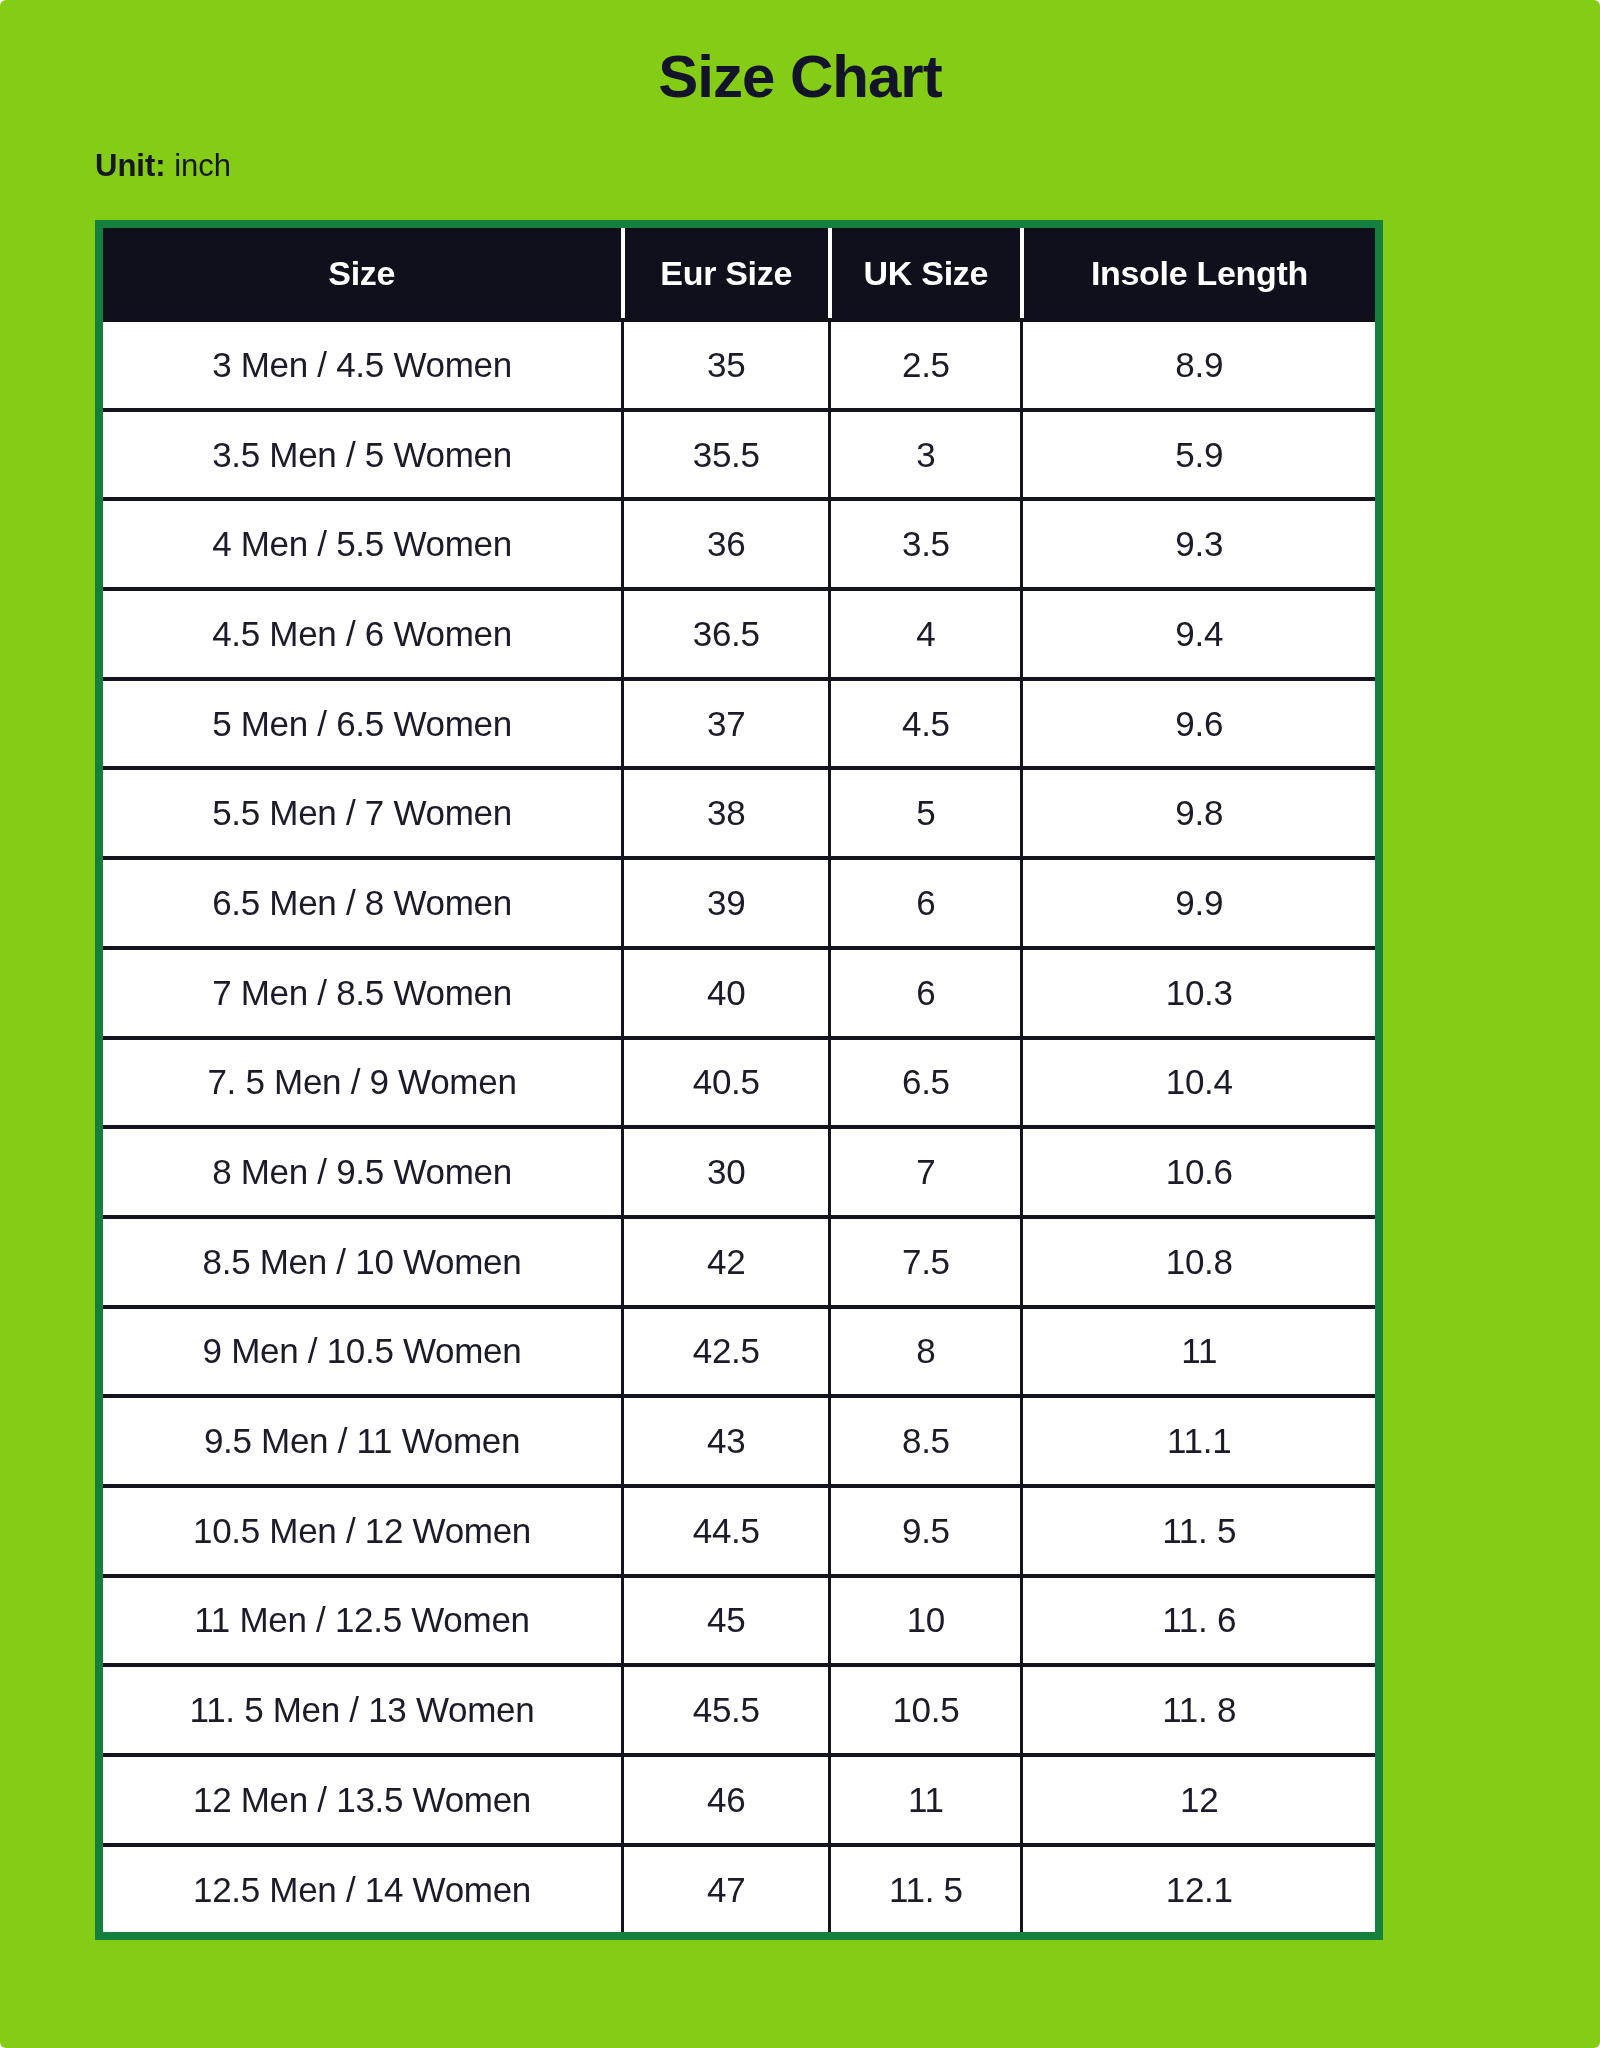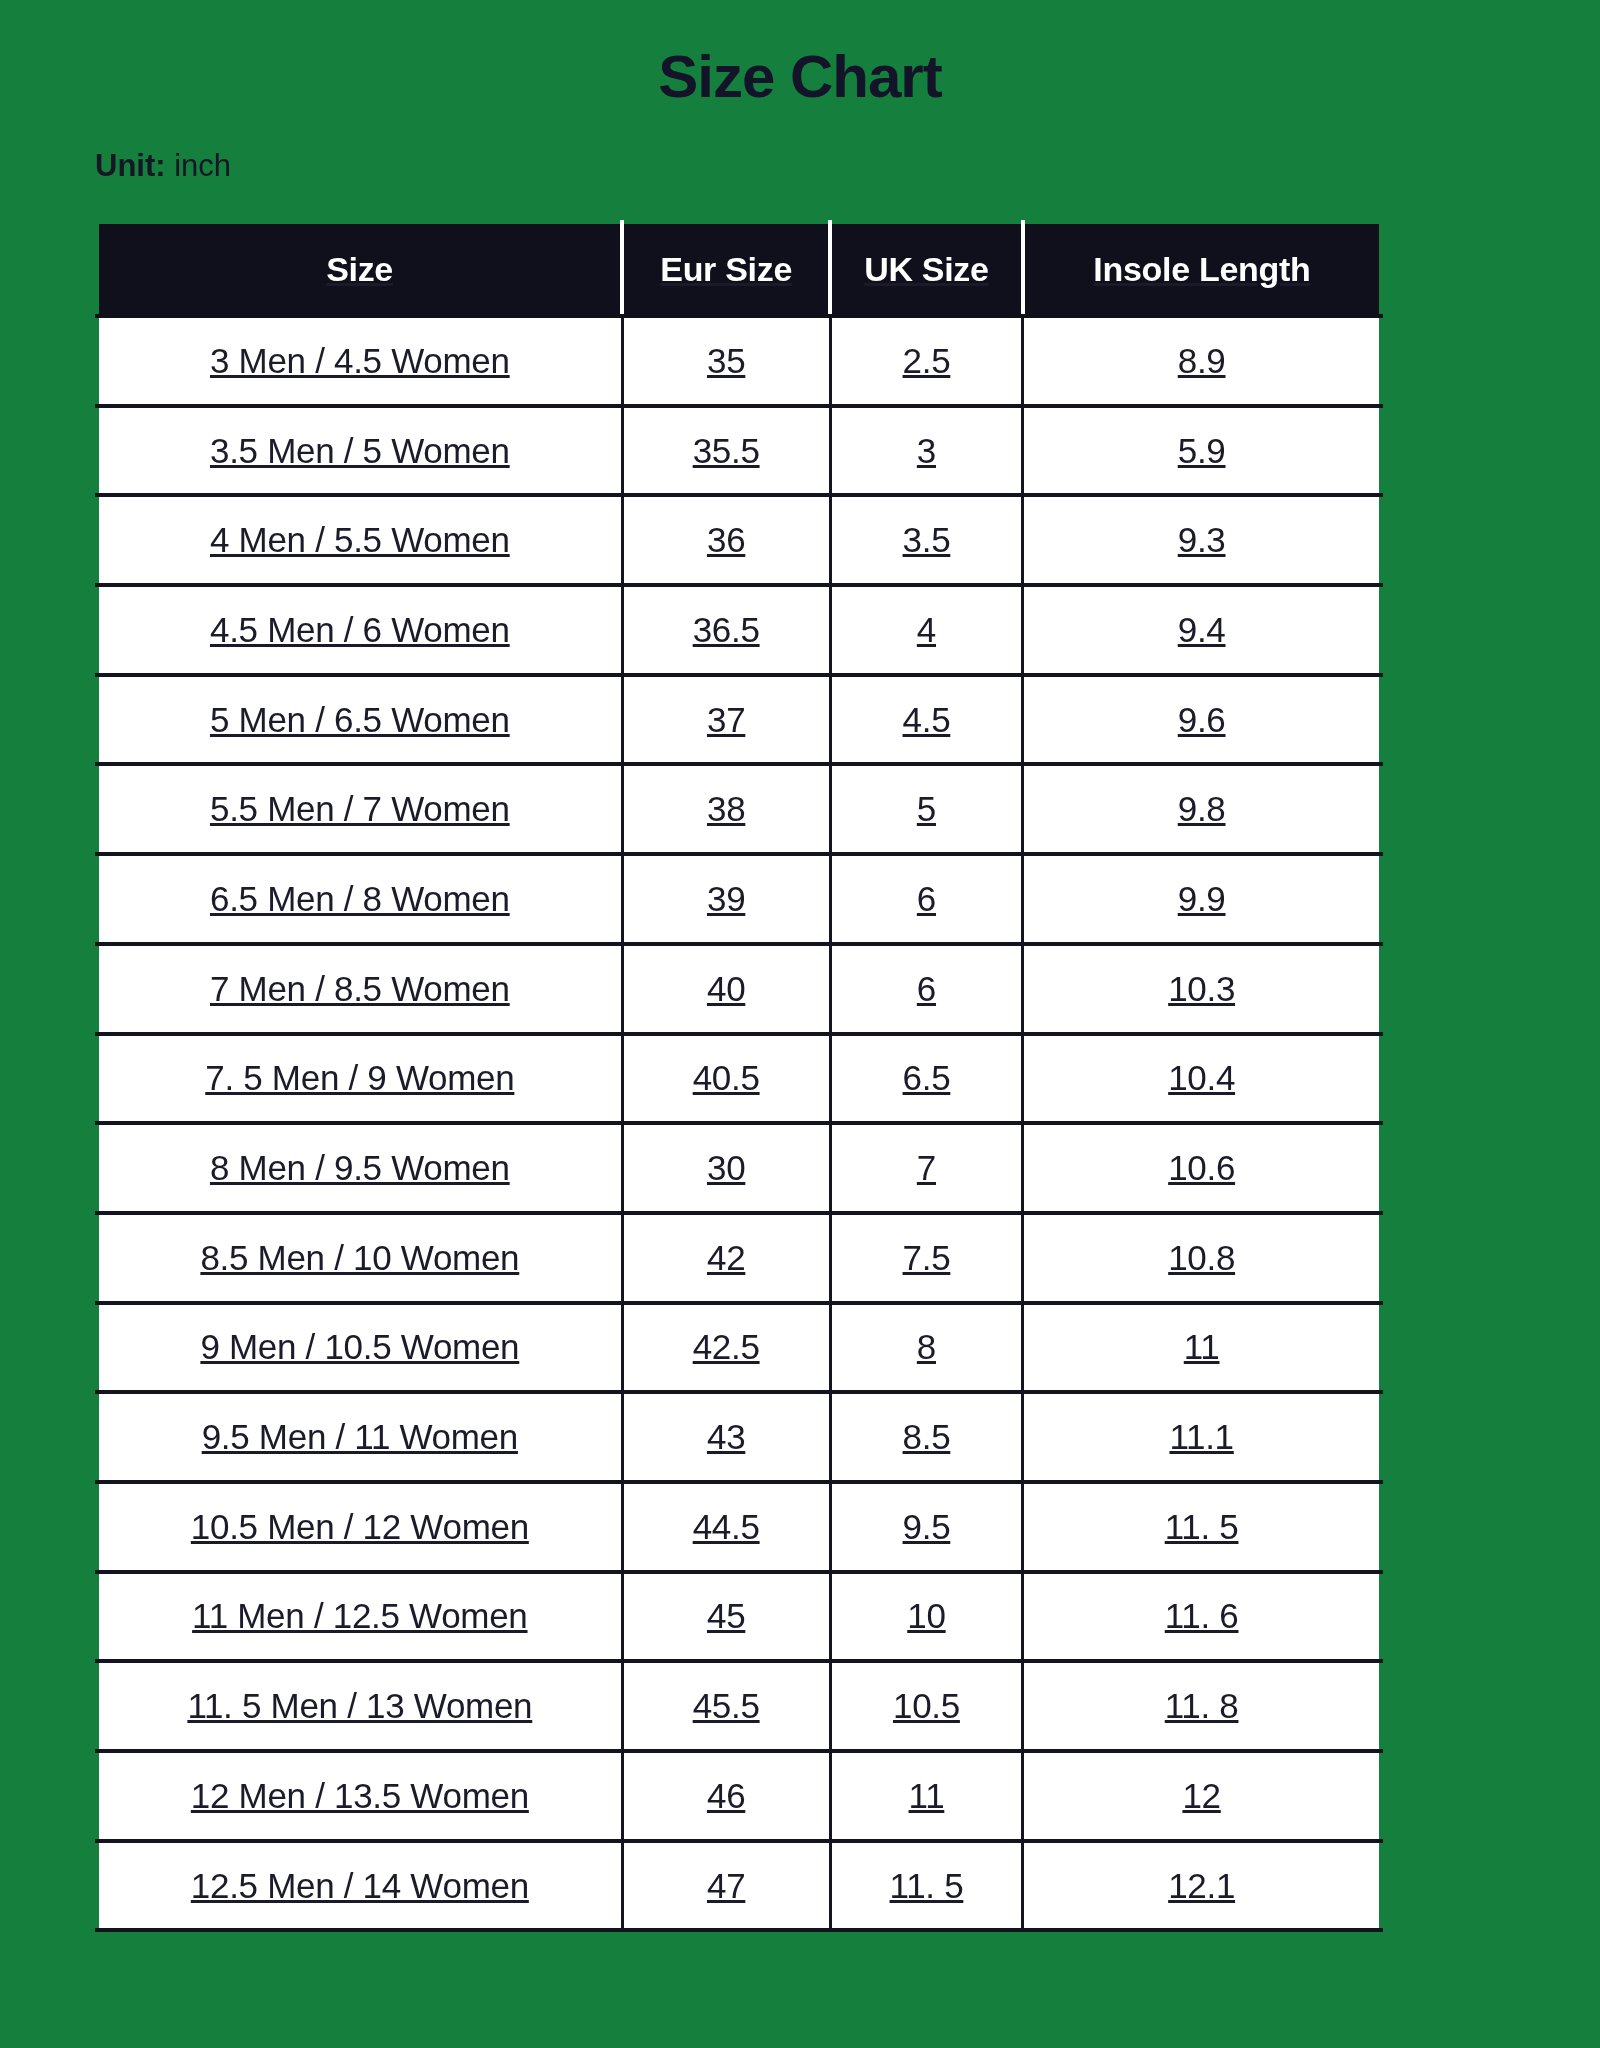--- a/index.html
+++ b/index.html
@@ -11,21 +11,22 @@
     width: 1600px;
     height: 2048px;
     overflow: hidden;
     font-family: "Liberation Sans", "DejaVu Sans", sans-serif;
     color: #1a1a28;
   }
   .page {
     position: relative;
     width: 1600px;
     height: 2048px;
-    background: #15803d;
+    background: #84cc16;
+    border-radius: 6px;
   }
   .title {
     position: absolute;
     top: 42px;
     left: 0;
     width: 1600px;
     text-align: center;
     font-size: 60px;
     font-weight: 800;
     letter-spacing: -1px;
@@ -44,22 +45,21 @@
   }
   .unit-note .unit-label { font-weight: 700; }
   .unit-note .unit-value { font-weight: 400; }
   table.size-table {
     position: absolute;
     top: 220px;
     left: 95px;
     width: 1288px;
     border-collapse: collapse;
     table-layout: fixed;
-    border: 4px solid #15803d;
-    text-decoration: underline;
+    border: 8px solid #15803d;
   }
   table.size-table col.c-size   { width: 40.9%; }
   table.size-table col.c-eur    { width: 16.2%; }
   table.size-table col.c-uk     { width: 15.0%; }
   table.size-table col.c-insole { width: 27.9%; }
   table.size-table th {
     background: #10101d;
     color: #ffffff;
     font-weight: 700;
     font-size: 34px;

